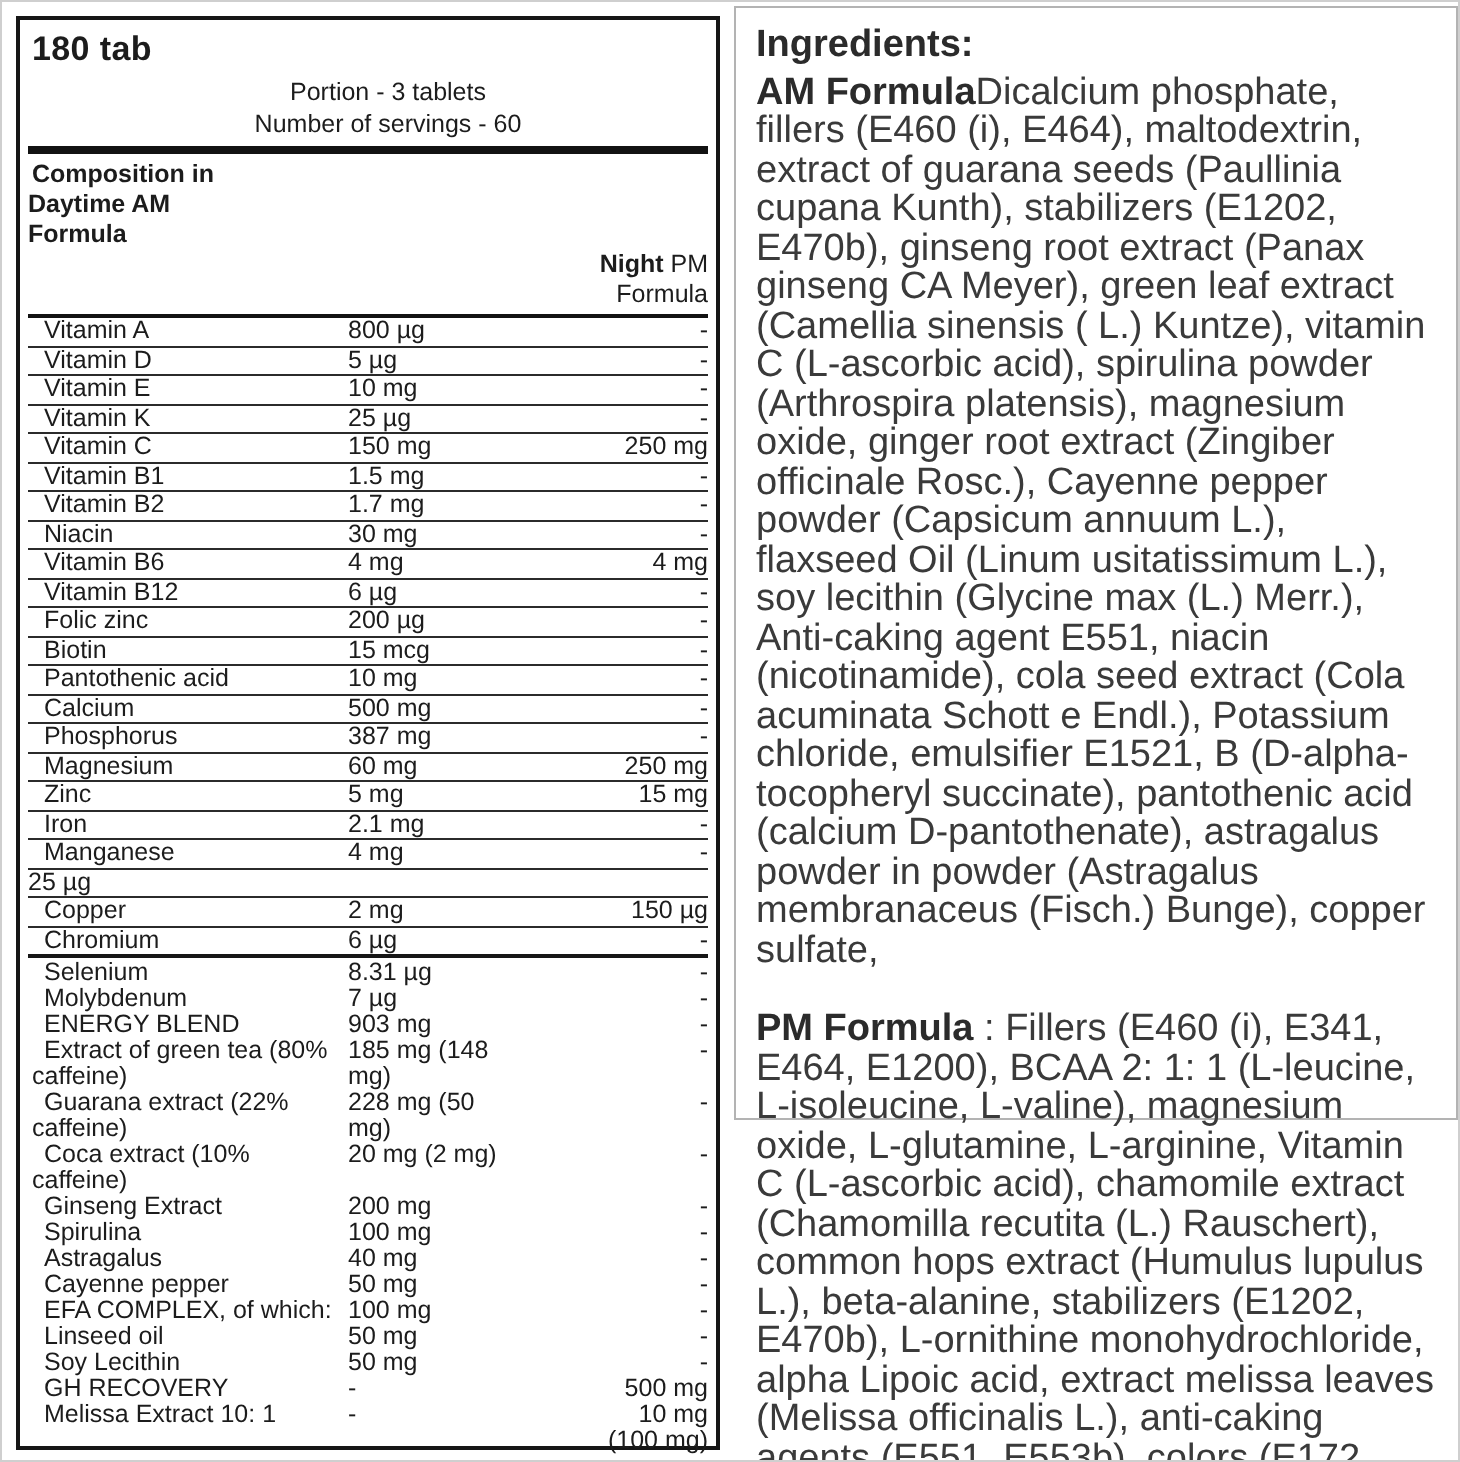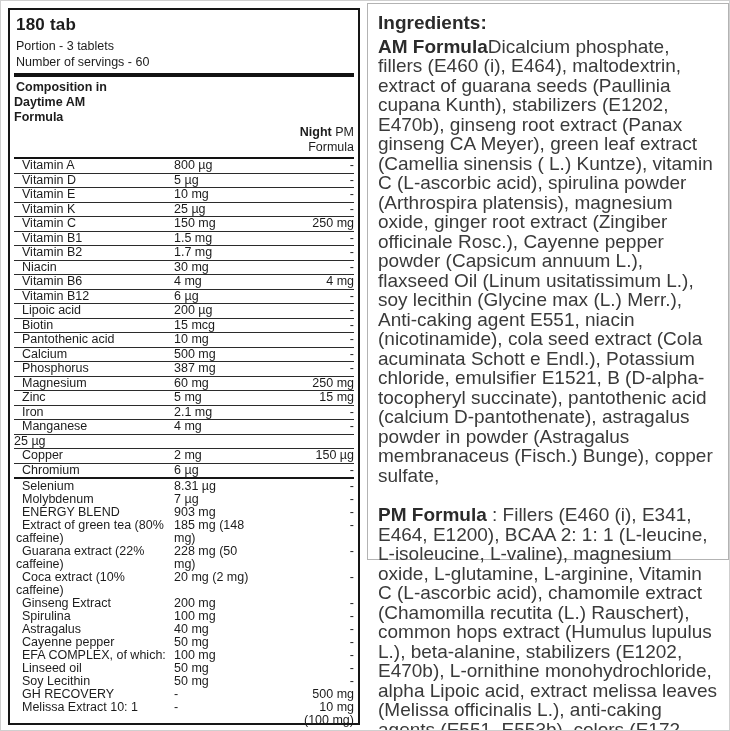--- a/index.html
+++ b/index.html
@@ -5,21 +5,21 @@
   html,body { margin:0; padding:0; background:#fff; }
   body { width:730px; height:731px; font-family:"Liberation Sans", sans-serif; }
   .page { position:relative; width:730px; height:731px; box-sizing:border-box;
           border:1px solid #cfcfcf; background:#fff; overflow:hidden; }
 
   
   .facts { position:absolute; left:7px; top:7px; width:352px; height:717px;
            box-sizing:border-box; border:2px solid #161616; padding:3px 3px 0;
            color:#1c1c1c; }
   .facts .title { font-size:17px; font-weight:bold; margin:2px 0 3px 3px; letter-spacing:0.2px; }
-  .facts .sub   { font-size:12.5px; line-height:16px; margin-left:3px; }
+  .facts .sub   { font-size:12.5px; line-height:16px; margin-left:20px;text-align:center; }
   .bar { height:4px; background:#121212; margin:3px 1px 0; }
 
   .thead { display:flex; margin:0 1px; border-bottom:2px solid #121212;
            font-weight:bold; font-size:12.5px; line-height:15px; padding:3px 0 2px;flex-direction:column; }
   .thead .pm-normal { font-weight:normal; }
 
   .trow { display:flex; margin:0 1px; font-size:12.5px; }
   .sec1 .trow { line-height:13.5px; border-bottom:1px solid #2b2b2b; }
   .sec1 .trow:last-child { border-bottom:2px solid #161616; }
   .sec2 { margin-top:1px; }
@@ -107,21 +107,21 @@
           <span class="name">Vitamin B6</span>
           <span class="amv">4 mg</span>
           <span class="pmv">4 mg</span>
         </div>
         <div class="trow">
           <span class="name">Vitamin B12</span>
           <span class="amv">6 µg</span>
           <span class="pmv">-</span>
         </div>
         <div class="trow">
-          <span class="name">Lipoic acid</span>
+          <span class="name">Folic zinc</span>
           <span class="amv">200 µg</span>
           <span class="pmv">-</span>
         </div>
         <div class="trow">
           <span class="name">Biotin</span>
           <span class="amv">15 mcg</span>
           <span class="pmv">-</span>
         </div>
         <div class="trow">
           <span class="name">Pantothenic acid</span>

